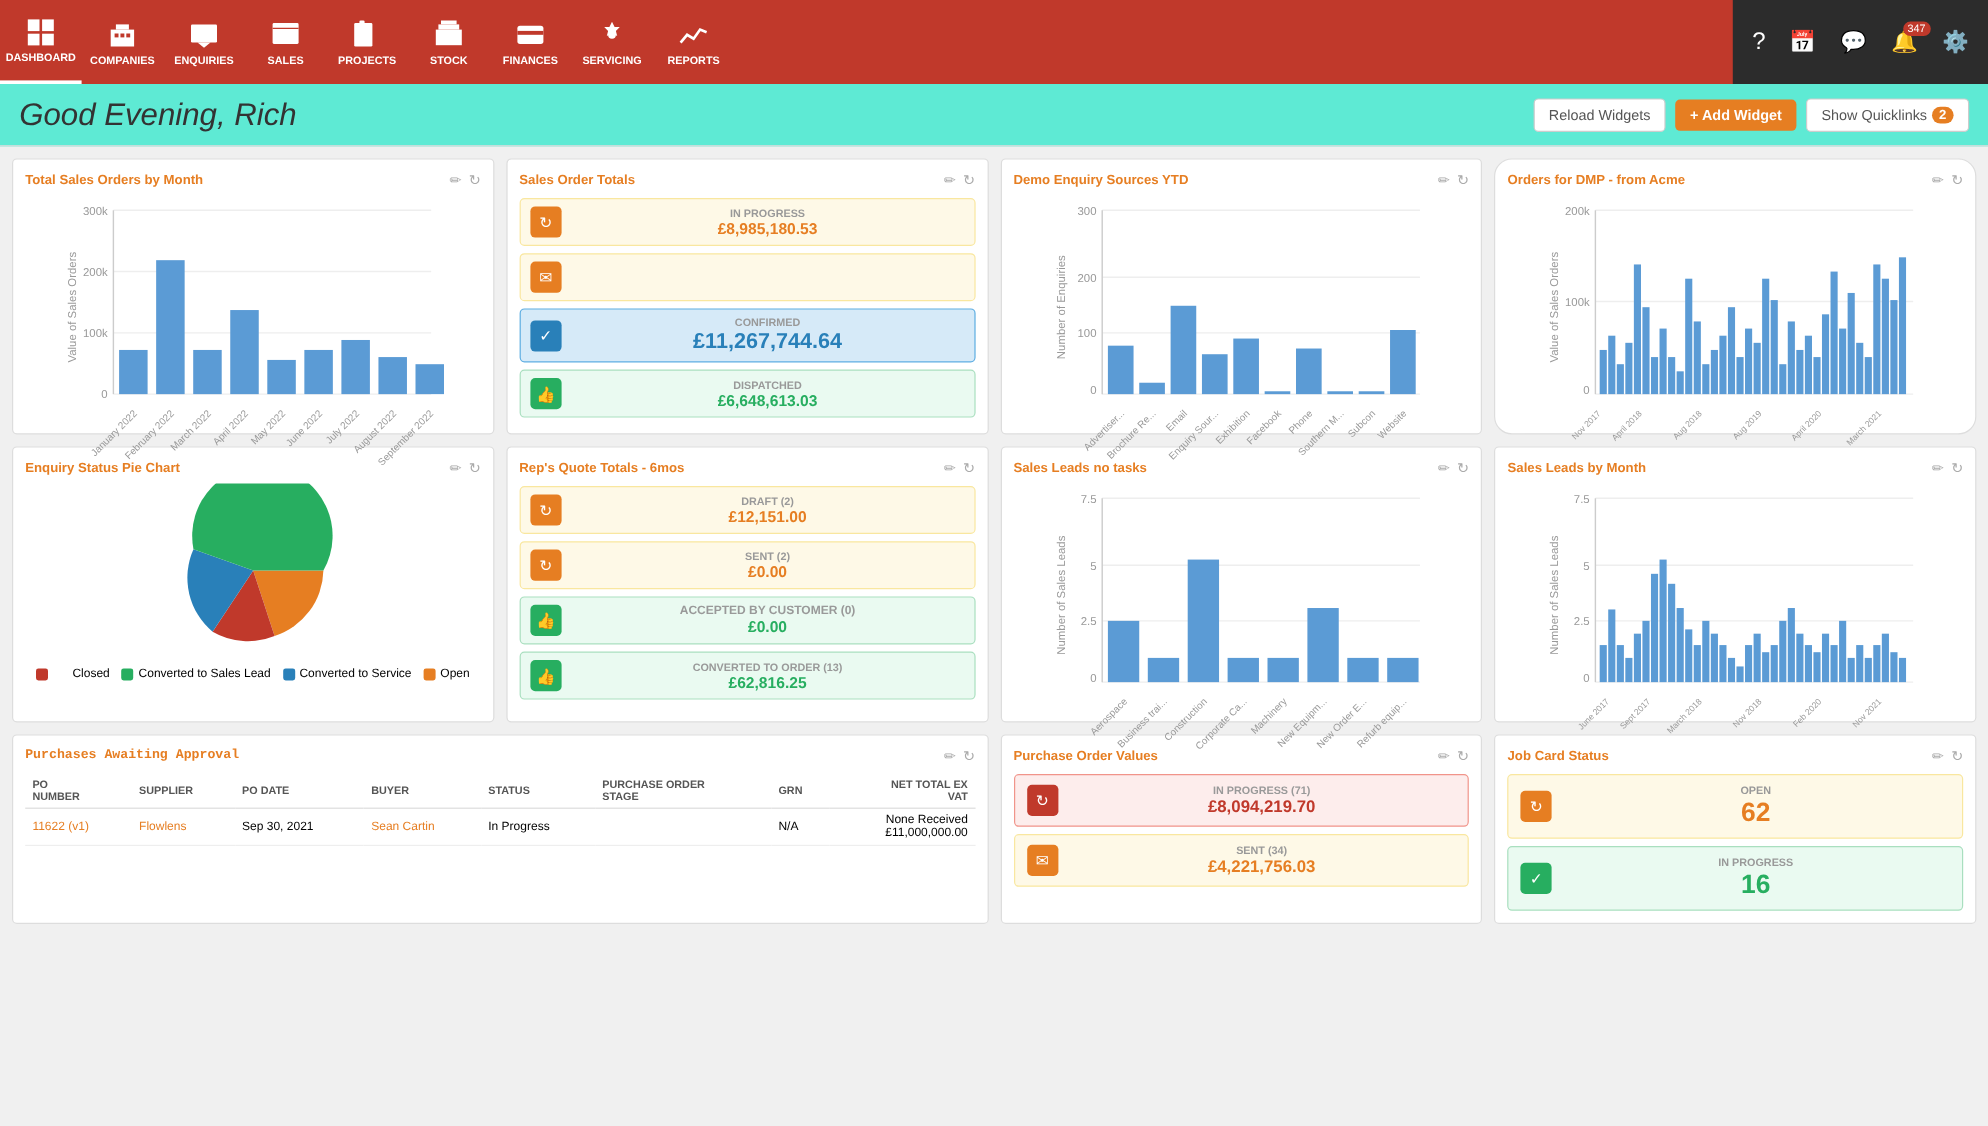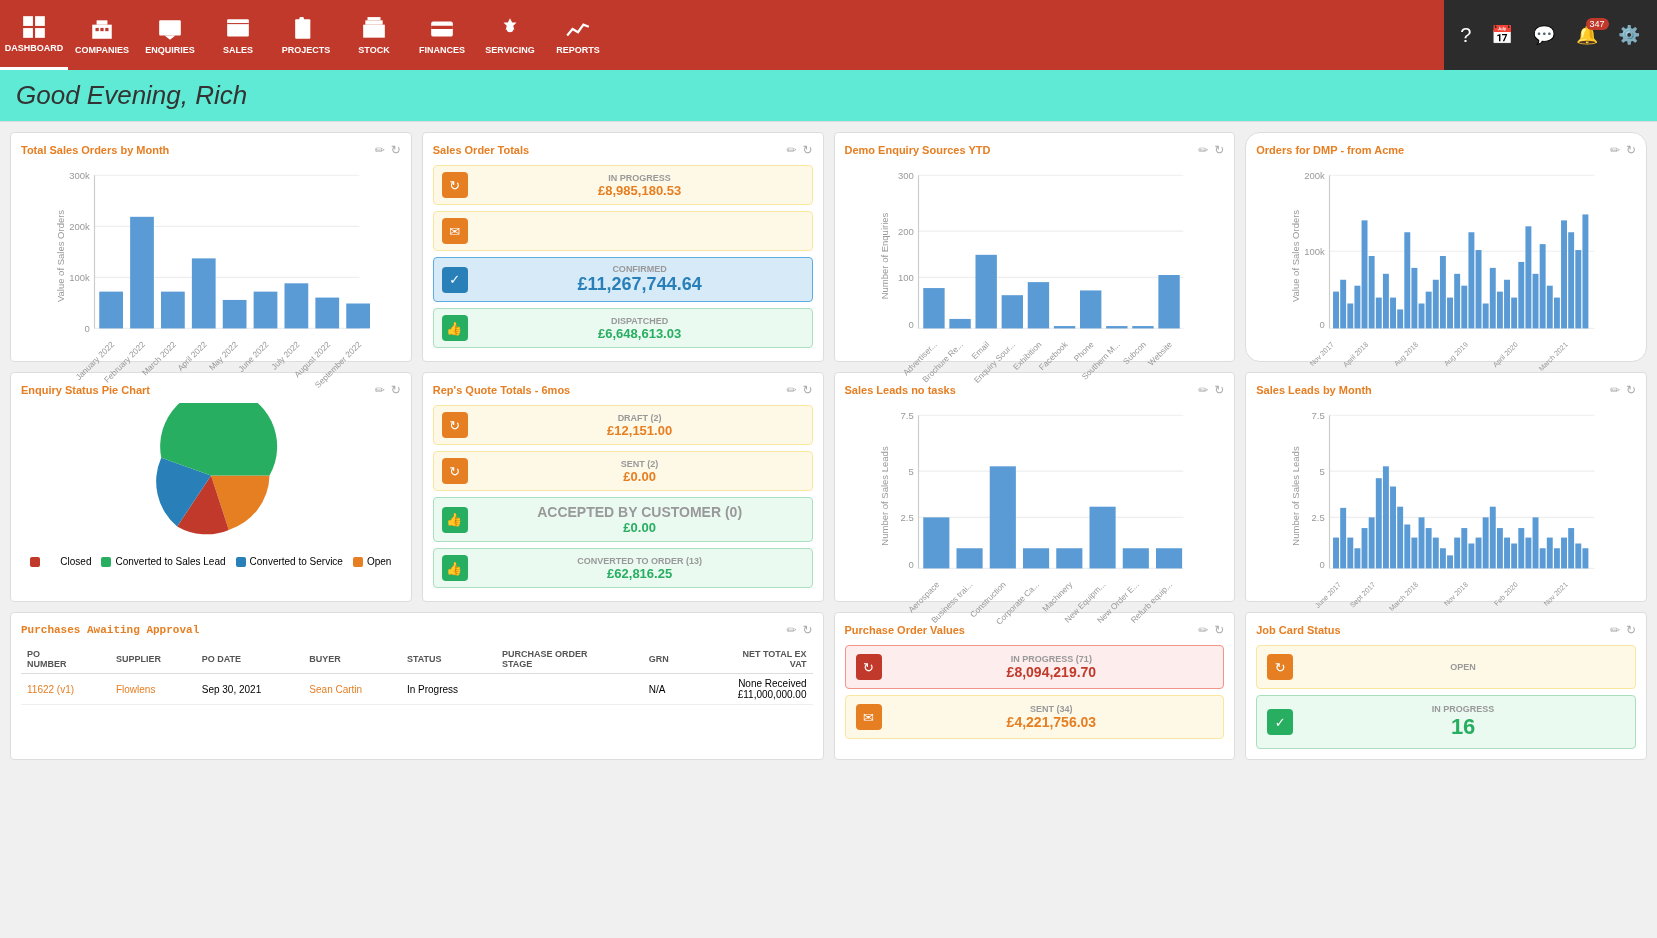--- a/index.html
+++ b/index.html
@@ -102,20 +102,28 @@
     <div style="position:relative;color:white;font-size:18px;cursor:pointer;">
       🔔
       <span style="position:absolute;top:-6px;right:-10px;background:#c0392b;color:white;border-radius:8px;font-size:9px;padding:1px 4px;">347</span>
     </div>
     <div style="color:white;font-size:18px;cursor:pointer;">⚙️</div>
   </div>
 </nav>
 
 <div style="display:flex;align-items:center;padding:10px 16px;background:#5eead4;border-bottom:1px solid #ddd;">
   <h1 style="font-size:26px;font-style:italic;color:#333;flex:1;font-weight:300;">Good Evening, Rich</h1>
+  <div style="display:flex;gap:8px;align-items:center;">
+    <button style="display:flex;align-items:center;gap:4px;padding:6px 12px;border-radius:4px;border:1px solid #ccc;background:white;cursor:pointer;font-size:12px;color:#555;">Reload Widgets</button>
+    <button style="display:flex;align-items:center;gap:4px;padding:6px 12px;border-radius:4px;border:none;background:#e67e22;color:white;cursor:pointer;font-size:12px;font-weight:bold;">+ Add Widget</button>
+    <button style="display:flex;align-items:center;gap:4px;padding:6px 12px;border-radius:4px;border:1px solid #ccc;background:white;cursor:pointer;font-size:12px;color:#555;">
+      <span>Show Quicklinks</span>
+      <span style="background:#e67e22;color:white;border-radius:10px;padding:1px 6px;font-size:11px;font-weight:bold;">2</span>
+    </button>
+  </div>
 </div>
 
 <div style="padding:10px;display:grid;grid-template-columns:repeat(4,1fr);gap:10px;">
 
   <div style="background:white;border:1px solid #ddd;border-radius:4px;padding:10px;">
     <div style="display:flex;justify-content:space-between;align-items:center;margin-bottom:4px;">
       <span style="font-size:11px;font-weight:bold;color:#e67e22;">Total Sales Orders by Month</span>
       <div style="display:flex;gap:6px;">
         <span style="color:#aaa;cursor:pointer;font-size:12px;">✏</span>
         <span style="color:#aaa;cursor:pointer;font-size:12px;">↻</span>
@@ -369,21 +377,21 @@
       <div style="display:flex;align-items:center;gap:8px;padding:6px 8px;background:#fef9e7;border:1px solid #f9e79f;border-radius:4px;">
         <div style="width:26px;height:26px;background:#e67e22;border-radius:4px;display:flex;align-items:center;justify-content:center;color:white;font-size:13px;flex-shrink:0;">↻</div>
         <div style="flex:1;text-align:center;">
           <div style="font-size:9px;color:#999;font-weight:bold;">SENT (2)</div>
           <div style="font-size:13px;font-weight:bold;color:#e67e22;">£0.00</div>
         </div>
       </div>
       <div style="display:flex;align-items:center;gap:8px;padding:6px 8px;background:#eafaf1;border:1px solid #a9dfbf;border-radius:4px;">
         <div style="width:26px;height:26px;background:#27ae60;border-radius:4px;display:flex;align-items:center;justify-content:center;color:white;font-size:13px;flex-shrink:0;">👍</div>
         <div style="flex:1;text-align:center;">
-          <div style="font-size:14px;color:#999;font-weight:bold;">ACCEPTED BY CUSTOMER (0)</div>
+          <div style="font-size:10px;color:#999;font-weight:bold;">ACCEPTED BY CUSTOMER (0)</div>
           <div style="font-size:13px;font-weight:bold;color:#27ae60;">£0.00</div>
         </div>
       </div>
       <div style="display:flex;align-items:center;gap:8px;padding:6px 8px;background:#eafaf1;border:1px solid #a9dfbf;border-radius:4px;">
         <div style="width:26px;height:26px;background:#27ae60;border-radius:4px;display:flex;align-items:center;justify-content:center;color:white;font-size:13px;flex-shrink:0;">👍</div>
         <div style="flex:1;text-align:center;">
           <div style="font-size:9px;color:#999;font-weight:bold;">CONVERTED TO ORDER (13)</div>
           <div style="font-size:13px;font-weight:bold;color:#27ae60;">£62,816.25</div>
         </div>
       </div>
@@ -567,20 +575,21 @@
       <div style="display:flex;gap:6px;">
         <span style="color:#aaa;cursor:pointer;font-size:12px;">✏</span>
         <span style="color:#aaa;cursor:pointer;font-size:12px;">↻</span>
       </div>
     </div>
     <div style="display:flex;flex-direction:column;gap:6px;">
       <div style="display:flex;align-items:center;gap:8px;padding:8px 10px;background:#fef9e7;border:1px solid #f9e79f;border-radius:4px;">
         <div style="width:26px;height:26px;background:#e67e22;border-radius:4px;display:flex;align-items:center;justify-content:center;color:white;font-size:13px;flex-shrink:0;">↻</div>
         <div style="flex:1;text-align:center;">
           <div style="font-size:9px;color:#999;font-weight:bold;">OPEN</div>
+          <div style="font-size:22px;font-weight:bold;color:#e67e22;">62</div>
         </div>
       </div>
       <div style="display:flex;align-items:center;gap:8px;padding:8px 10px;background:#eafaf1;border:1px solid #a9dfbf;border-radius:4px;">
         <div style="width:26px;height:26px;background:#27ae60;border-radius:4px;display:flex;align-items:center;justify-content:center;color:white;font-size:13px;flex-shrink:0;">✓</div>
         <div style="flex:1;text-align:center;">
           <div style="font-size:9px;color:#999;font-weight:bold;">IN PROGRESS</div>
           <div style="font-size:22px;font-weight:bold;color:#27ae60;">16</div>
         </div>
       </div>
     </div>

